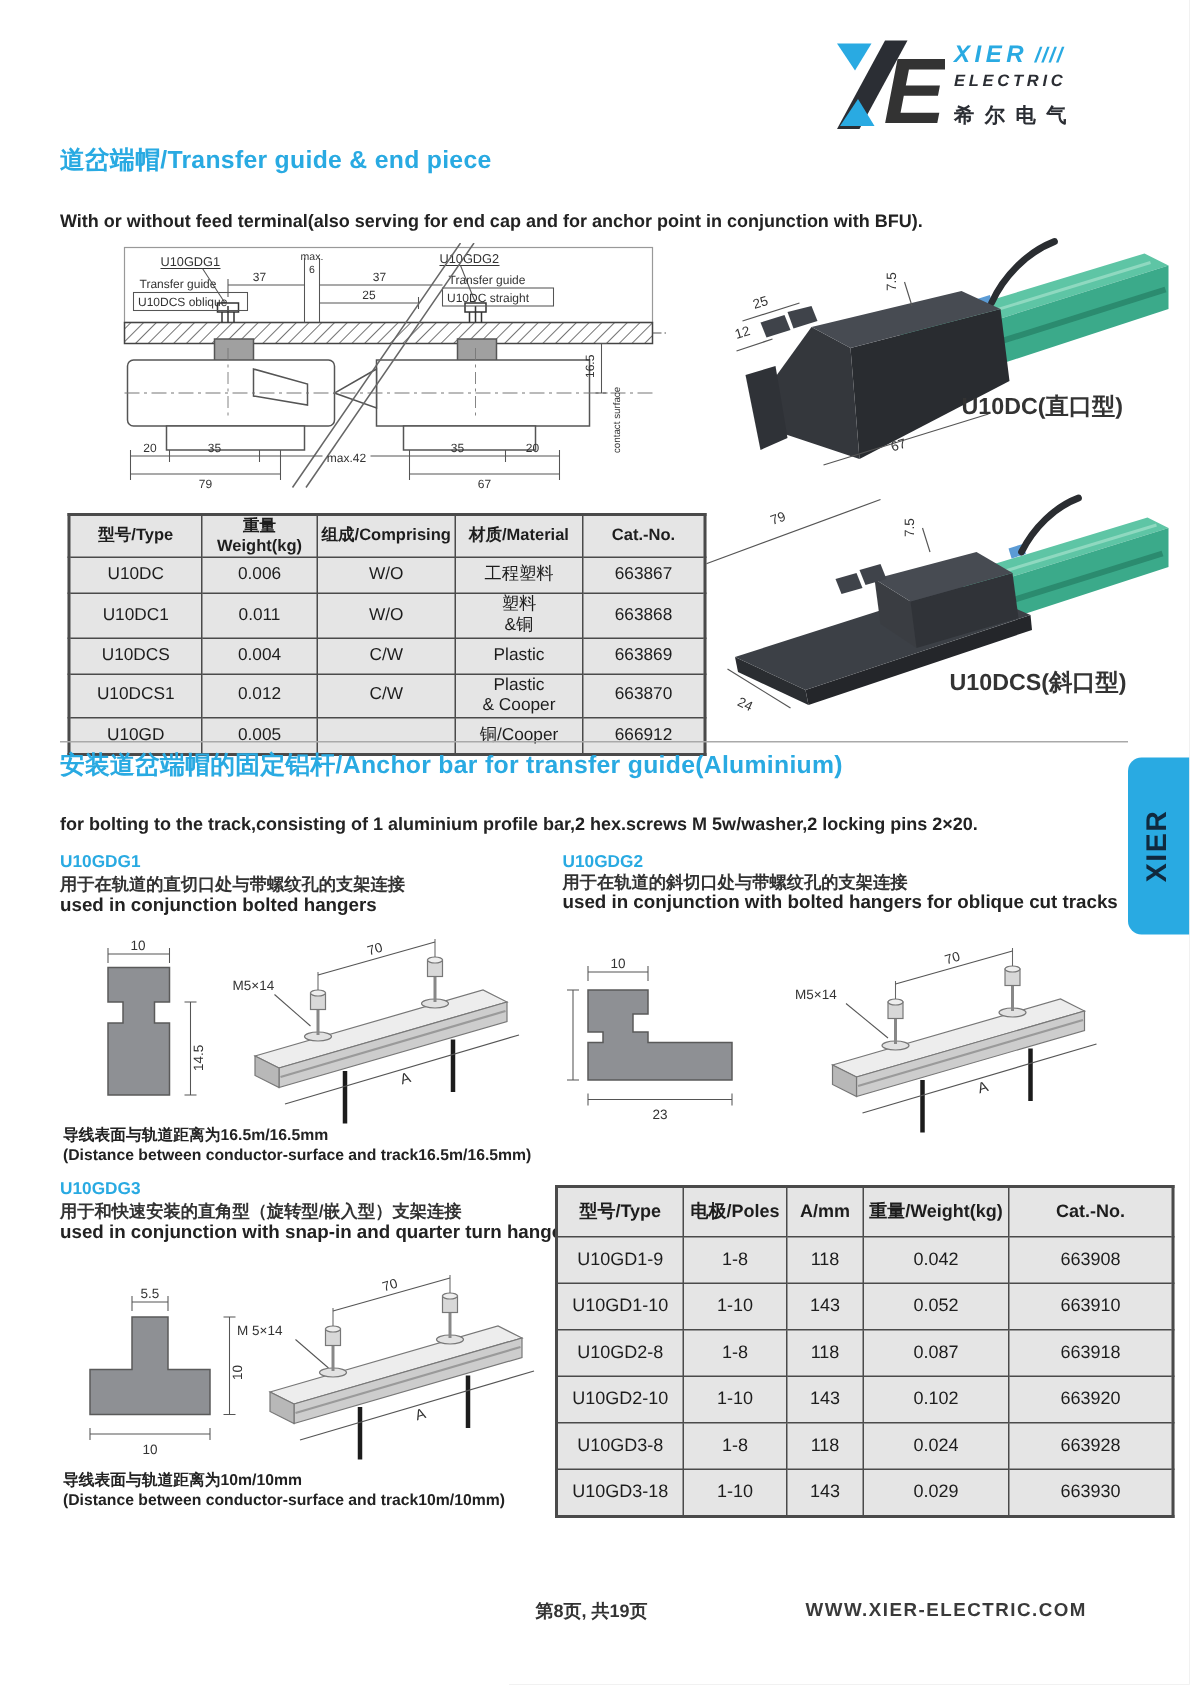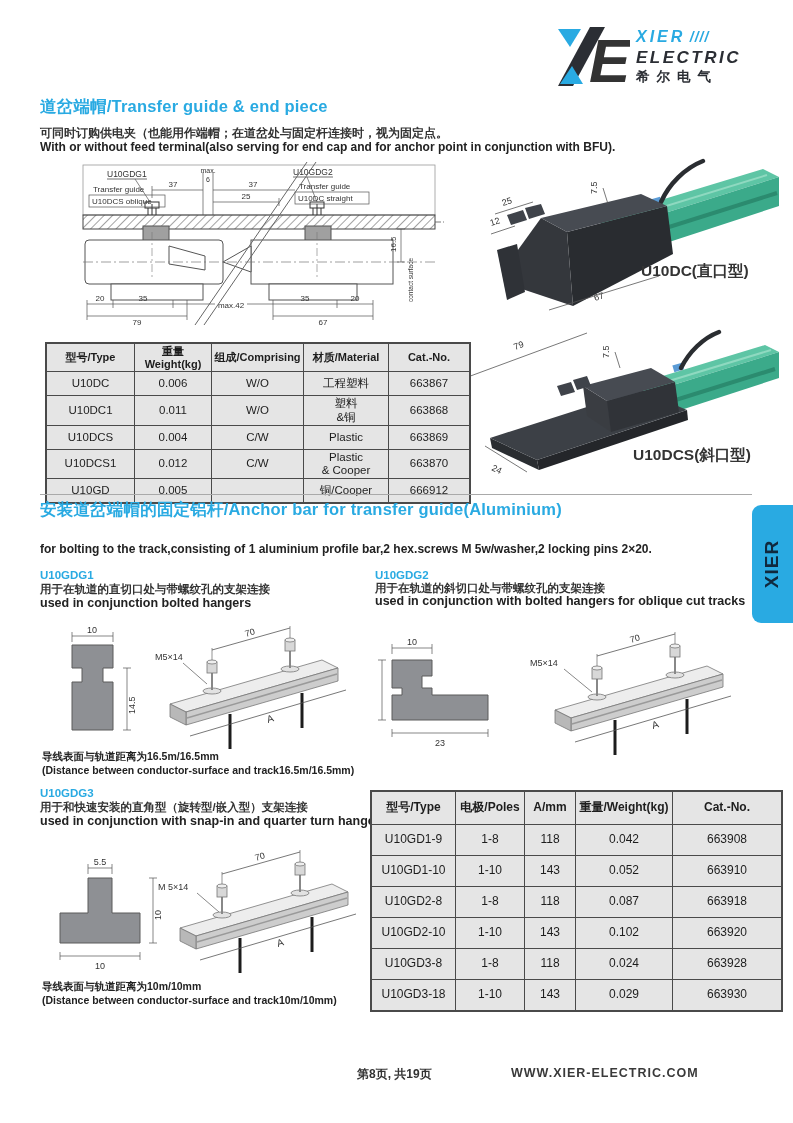--- a/index.html
+++ b/index.html
@@ -32,21 +32,21 @@
   table.t2 { width:395px; border:2px solid #4a4a4a; }
   table.t2 th { height:30px; font-size:12px; }
   table.t2 td { height:28px; font-size:12px; }
   table.t2 th:nth-child(1){width:79px;} table.t2 th:nth-child(2){width:64px;}
   table.t2 th:nth-child(3){width:46px;} table.t2 th:nth-child(4){width:92px;}
   table.t2 th:nth-child(5){width:104px;}
 
   
   .logo-text1 { color:#29aae2; font-weight:bold; font-style:italic; font-size:16px; letter-spacing:3px; }
   .logo-slash { color:#29aae2; font-weight:bold; font-style:italic; font-size:14px; letter-spacing:1px; }
-  .logo-text2 { color:#2b2e34; font-weight:bold; font-style:italic; font-size:17px; letter-spacing:2.5px; }
+  .logo-text2 { color:#2b2e34; font-weight:bold; font-style:italic; font-size:11px; letter-spacing:2.5px; }
   .logo-text3 { color:#2b2e34; font-weight:bold; font-size:13.5px; letter-spacing:7px; }
 
   
   .side-tab { width:41px; height:118px; background:#29aae2; border-radius:9px 0 0 9px;
     display:flex; align-items:center; justify-content:center; }
   .side-tab span { transform:rotate(-90deg); font-size:19px; font-weight:800; color:#10293e; letter-spacing:1px; }
 
   
   .footer-page { font-size:12px; font-weight:bold; color:#333; }
   .footer-url { font-size:12.5px; color:#3a3a3a; letter-spacing:1px; font-weight:600; }
@@ -67,21 +67,20 @@
     </svg>
     <div class="abs" style="left:80px; top:6px; white-space:nowrap;">
       <span class="logo-text1">XIER</span>
       <span class="logo-slash">////</span>
     </div>
     <div class="abs logo-text2" style="left:80px; top:26px;">ELECTRIC</div>
     <div class="abs logo-text3" style="left:80px; top:46px;">希尔电气</div>
   </div>
 
   <div class="abs sec-title" style="left:40px; top:96px;">道岔端帽/Transfer guide &amp; end piece</div>
-  <div class="abs desc-zh" style="left:40px; top:125px;">可同时订购供电夹（也能用作端帽；在道岔处与固定杆连接时，视为固定点。</div>
   <div class="abs desc-en" style="left:40px; top:140px;">With or without feed terminal(also serving for end cap and for anchor point in conjunction with BFU).</div>
 
   <svg class="abs" style="left:55px; top:162px;" width="390" height="165" viewBox="0 0 390 165">
     <defs>
       <pattern id="hatch" width="6" height="6" patternTransform="rotate(45)" patternUnits="userSpaceOnUse">
         <line x1="0" y1="0" x2="0" y2="6" stroke="#555" stroke-width="1.1"></line>
       </pattern>
     </defs>
 
     <rect x="28" y="3" width="352" height="50" fill="none" stroke="#999" stroke-width="0.8"></rect>
@@ -483,15 +482,15 @@
           <td>U10GD3-18</td>
           <td>1-10</td>
           <td>143</td>
           <td>0.029</td>
           <td>663930</td>
         </tr>
       </tbody>
     </table>
 
   <div class="abs footer-page" style="left:357px; top:1066px;">第8页, 共19页</div>
-  <div class="abs footer-url" style="left:511px; top:1066px;">WWW.XIER-ELECTRIC.COM</div>
+  <div class="abs footer-url" style="left:537px; top:1066px;">WWW.XIER-ELECTRIC.COM</div>
 
 </div>
 
 </body></html>

